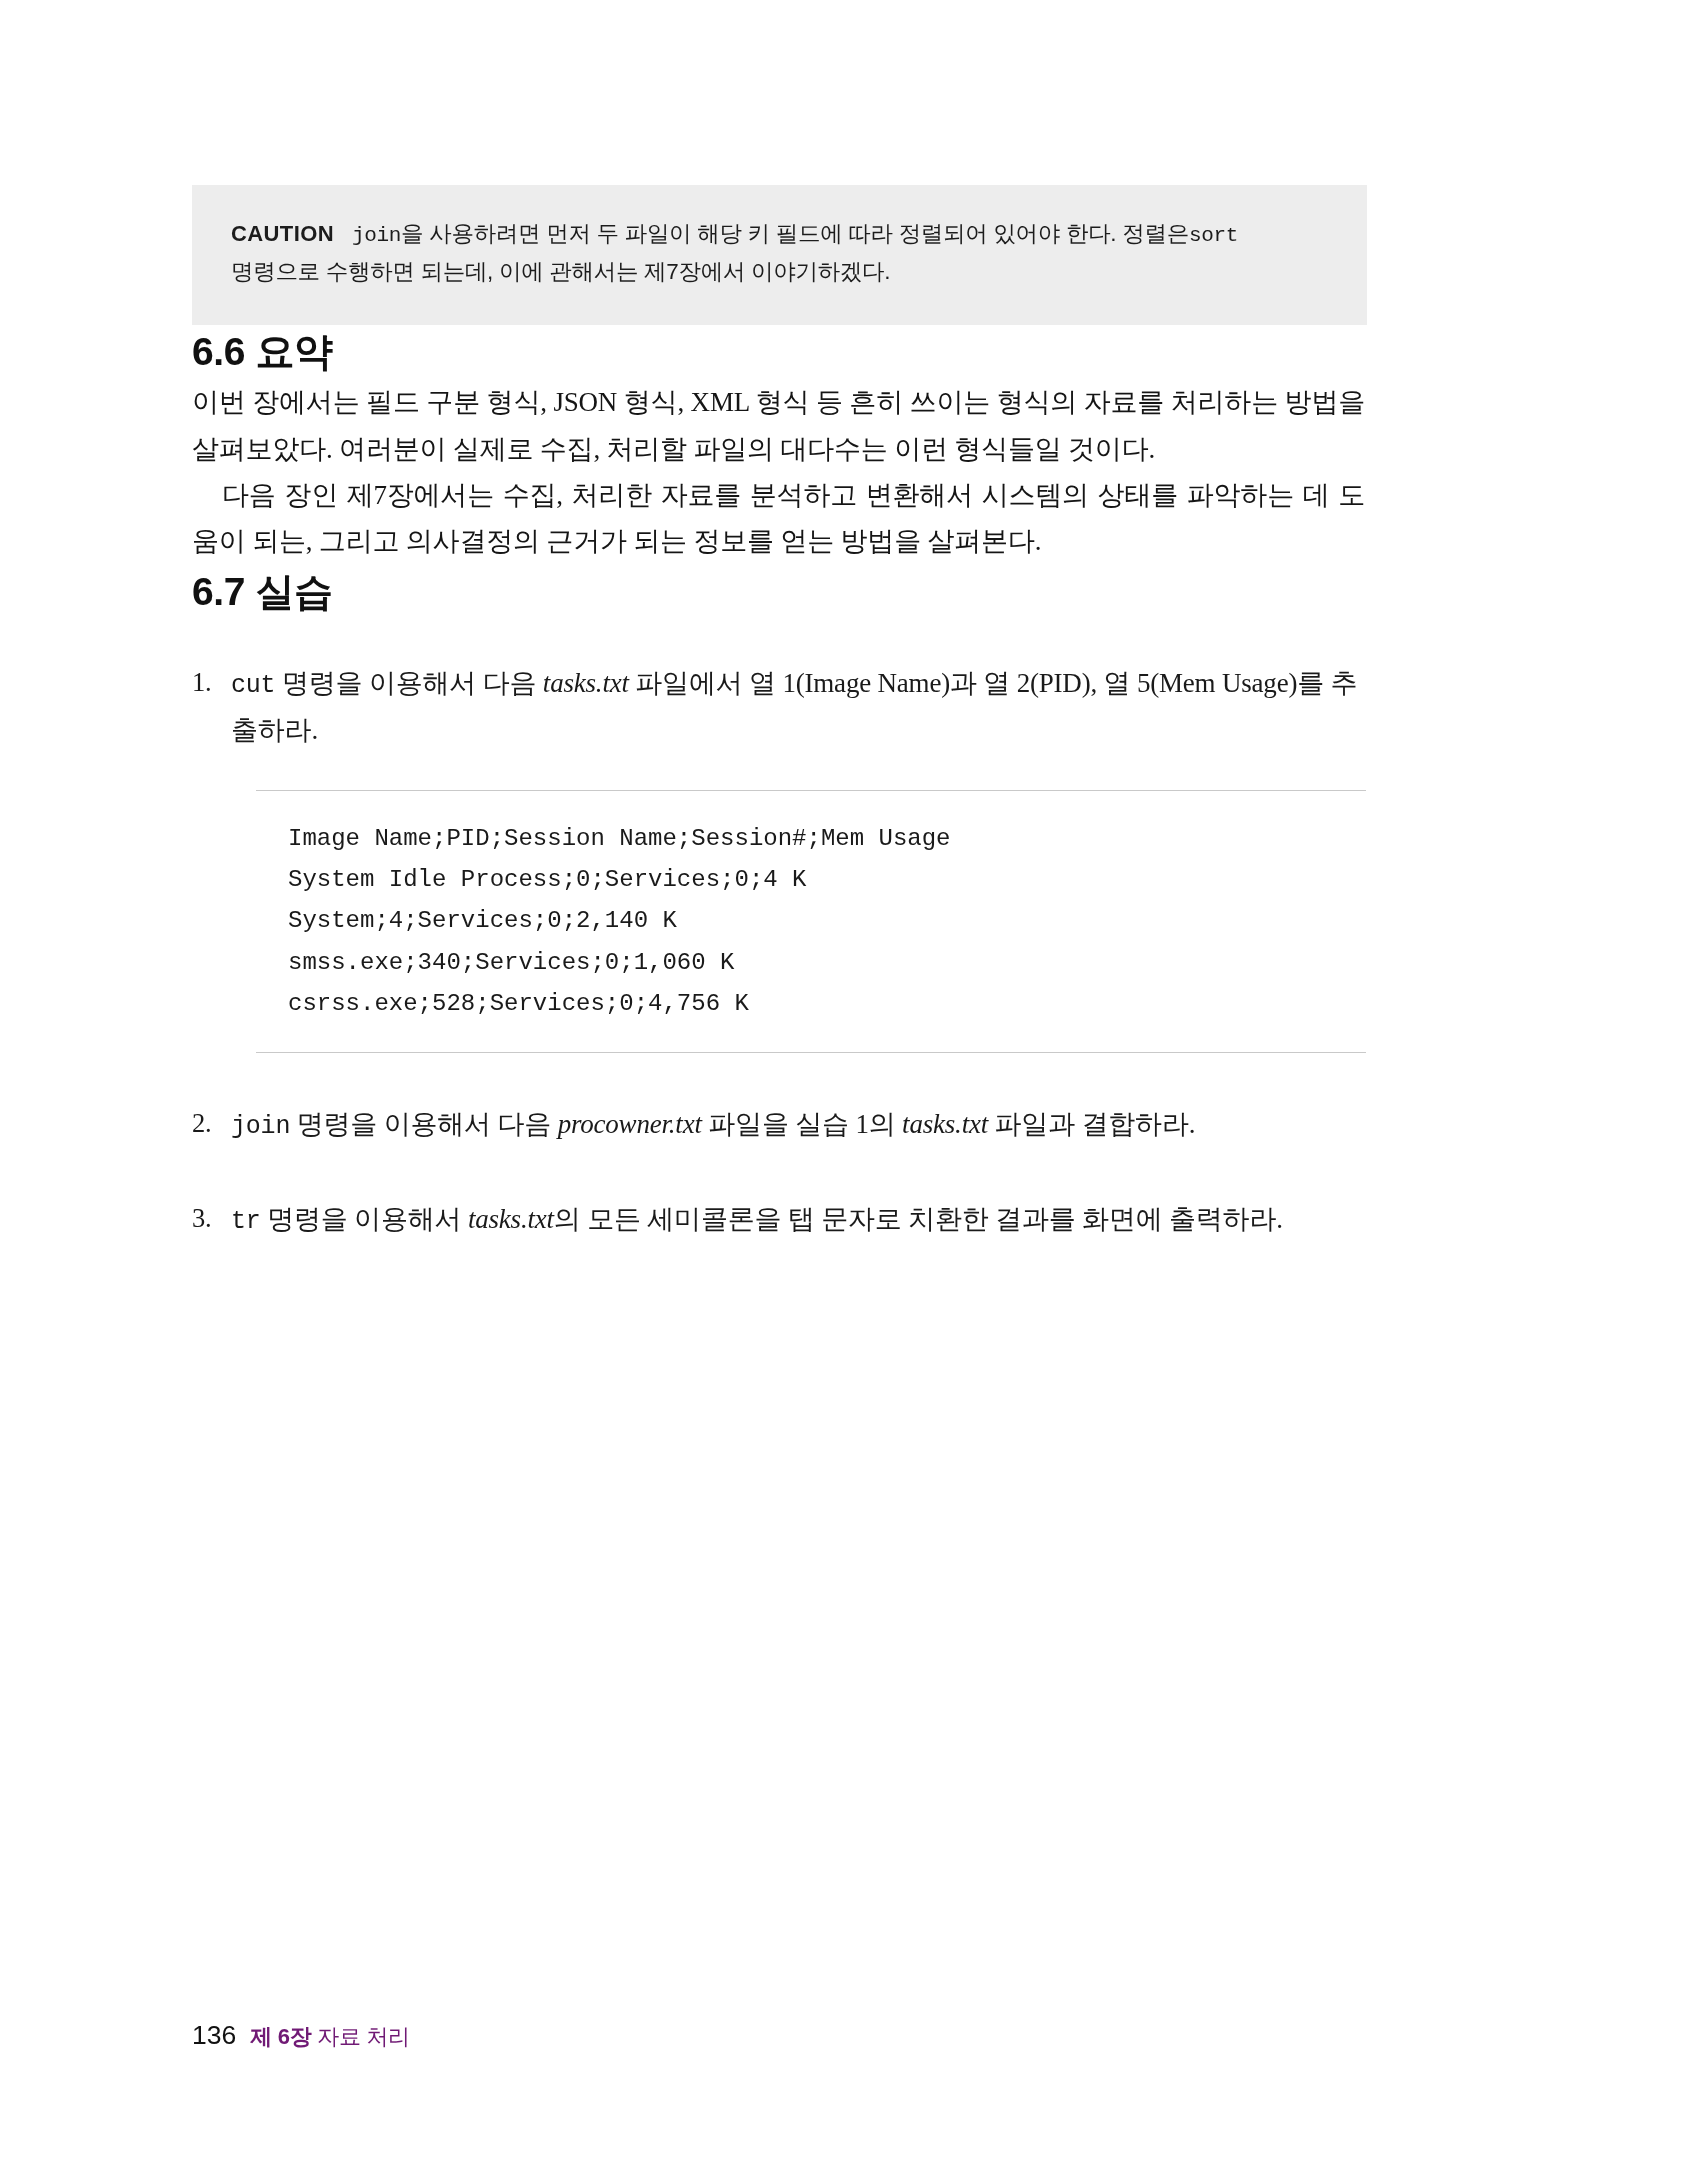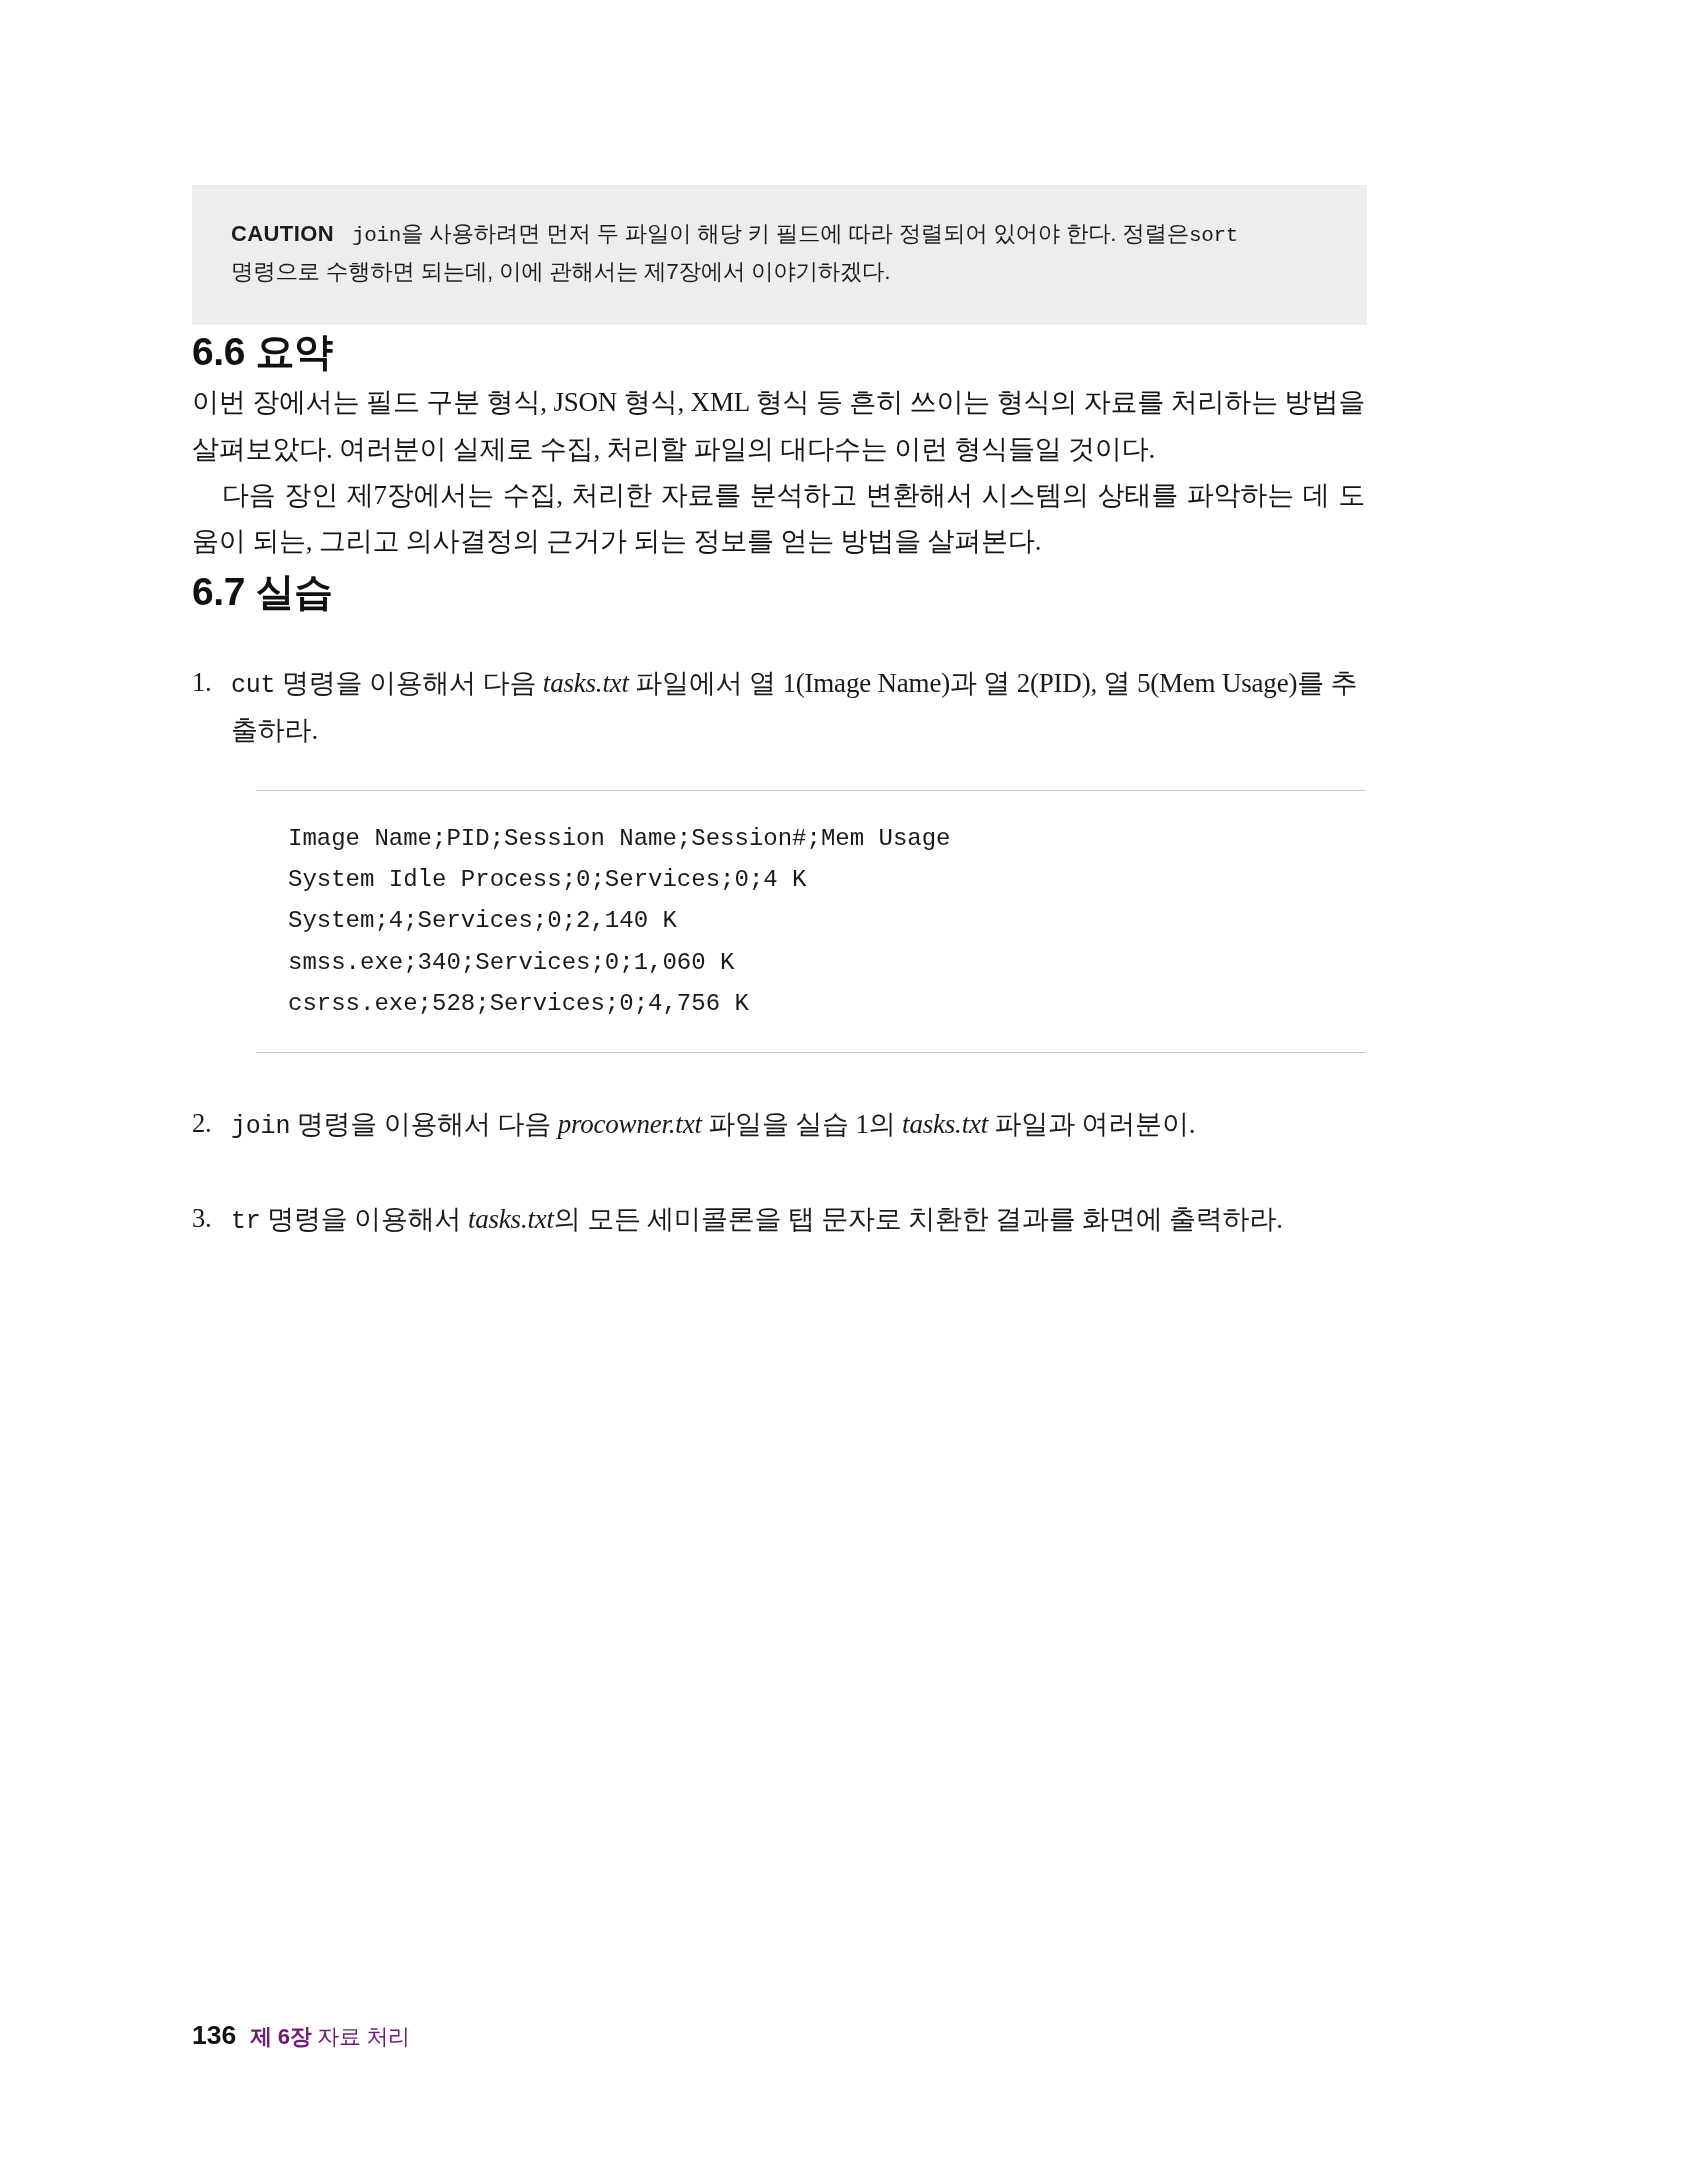--- a/index.html
+++ b/index.html
@@ -122,21 +122,21 @@
   
   .footer {
     position: absolute;
     left: 192px;
     top: 2020px;
     display: flex;
     align-items: baseline;
     font-family: "Liberation Sans", sans-serif;
   }
   .folio {
-    font-weight: bold;
+    font-weight: normal;
     font-size: 26.5px;
     color: #111;
     margin-right: 14px;
   }
   .footer-chapter {
     font-size: 22px;
     color: #701a75;
     letter-spacing: -0.3px;
   }
   .footer-chapter b { font-weight: bold; }
@@ -173,21 +173,21 @@
         <div class="code-line">System Idle Process;0;Services;0;4 K</div>
         <div class="code-line">System;4;Services;0;2,140 K</div>
         <div class="code-line">smss.exe;340;Services;0;1,060 K</div>
         <div class="code-line">csrss.exe;528;Services;0;4,756 K</div>
       </div>
 
       <div class="gap-after-code"></div>
 
       <div class="ex-item">
         <div class="ex-num">2.</div>
-        <div class="ex-text"><span class="cmd">join</span><span> 명령을 이용해서 다음 </span><span class="it">procowner.txt</span><span> 파일을 실습 1의 </span><span class="it">tasks.txt</span><span> 파일과 여러분이.</span></div>
+        <div class="ex-text"><span class="cmd">join</span><span> 명령을 이용해서 다음 </span><span class="it">procowner.txt</span><span> 파일을 실습 1의 </span><span class="it">tasks.txt</span><span> 파일과 결합하라.</span></div>
       </div>
 
 
       <div class="gap-after-code"></div>
 
       <div class="ex-item">
         <div class="ex-num">3.</div>
         <div class="ex-text"><span class="cmd">tr</span><span> 명령을 이용해서 </span><span class="it">tasks.txt</span><span>의 모든 세미콜론을 탭 문자로 치환한 결과를 화면에 출력하라.</span></div>
       </div>
 

